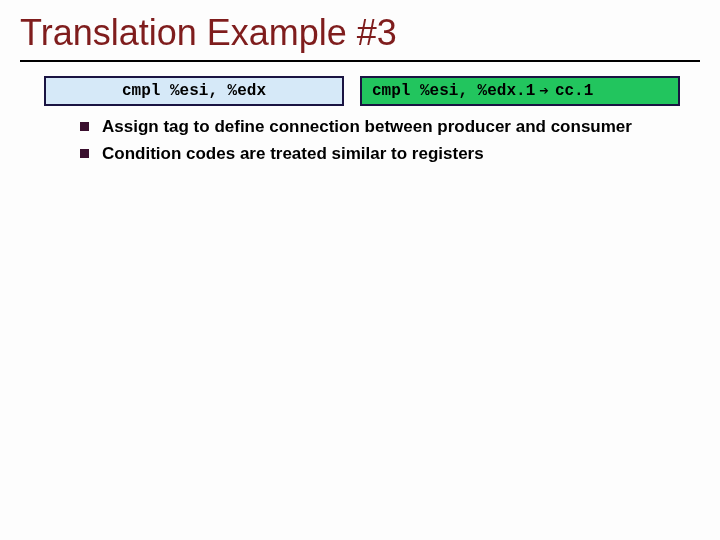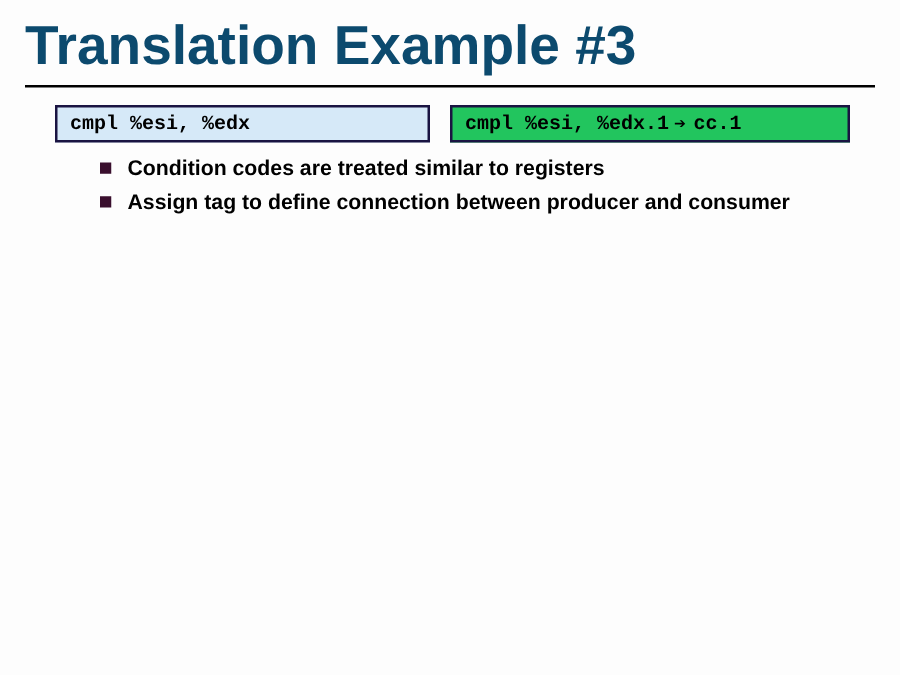--- a/index.html
+++ b/index.html
@@ -12,23 +12,23 @@
     overflow: hidden;
   }
   .slide {
     box-sizing: border-box;
     width: 720px;
     height: 540px;
     padding: 12px 20px 20px 20px;
     position: relative;
   }
   .title {
-    font-size: 44px;
-    font-weight: bold;
-    color: #0c4a6e;
+    font-size: 36px;
+    font-weight: normal;
+    color: #7f1d1d;
     margin: 0 0 6px 0;
   }
   .title-rule {
     border: none;
     border-top: 2px solid #000;
     margin: 0 0 14px 0;
   }
   .boxes {
     display: flex;
     gap: 16px;
@@ -43,20 +43,21 @@
     box-sizing: border-box;
     display: flex;
     align-items: center;
     white-space: pre;
   }
   .box-left {
     background: #d6e9f8;
     width: 300px;
     height: 30px;
     color: #000;
+    justify-content: center;
   }
   .box-right {
     background: #22c55e;
     width: 320px;
     height: 30px;
     color: #000;
   }
   .arrow {
     display: inline-block;
     margin: 0 6px 0 4px;
@@ -99,19 +100,19 @@
     </div>
     <div class="codebox box-right">
       <span>cmpl %esi, %edx.1</span>
       <span class="arrow">➔</span>
       <span>cc.1</span>
     </div>
   </div>
 
   <ul class="bullets">
     <li>
-      <span>Condition codes are treated similar to registers</span>
+      <span>Assign tag to define connection between producer and consumer</span>
     </li>
     <li>
-      <span>Assign tag to define connection between producer and consumer</span>
+      <span>Condition codes are treated similar to registers</span>
     </li>
   </ul>
 </div>
 
 </body></html>

